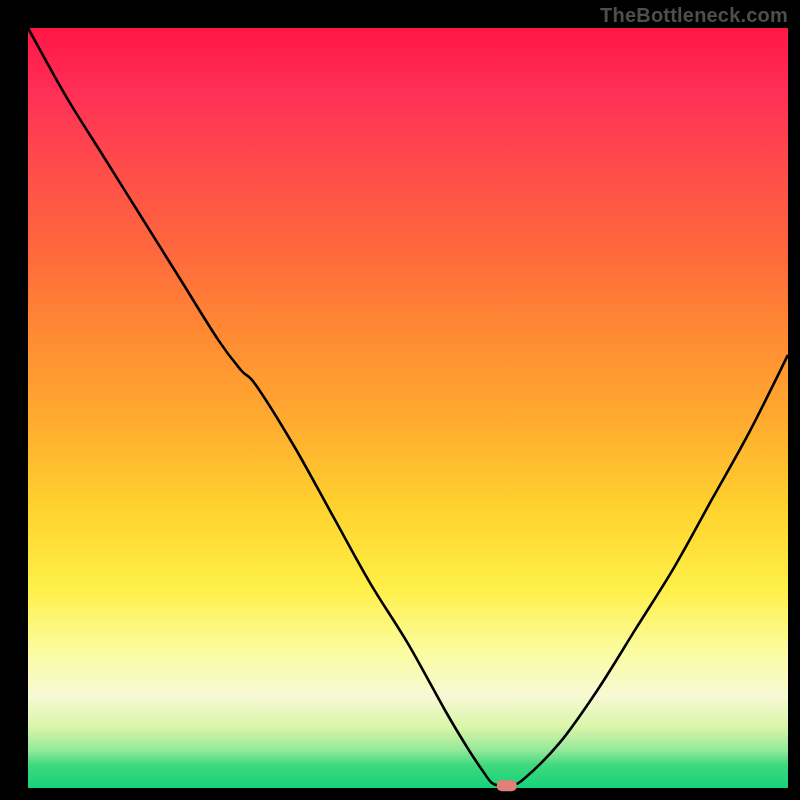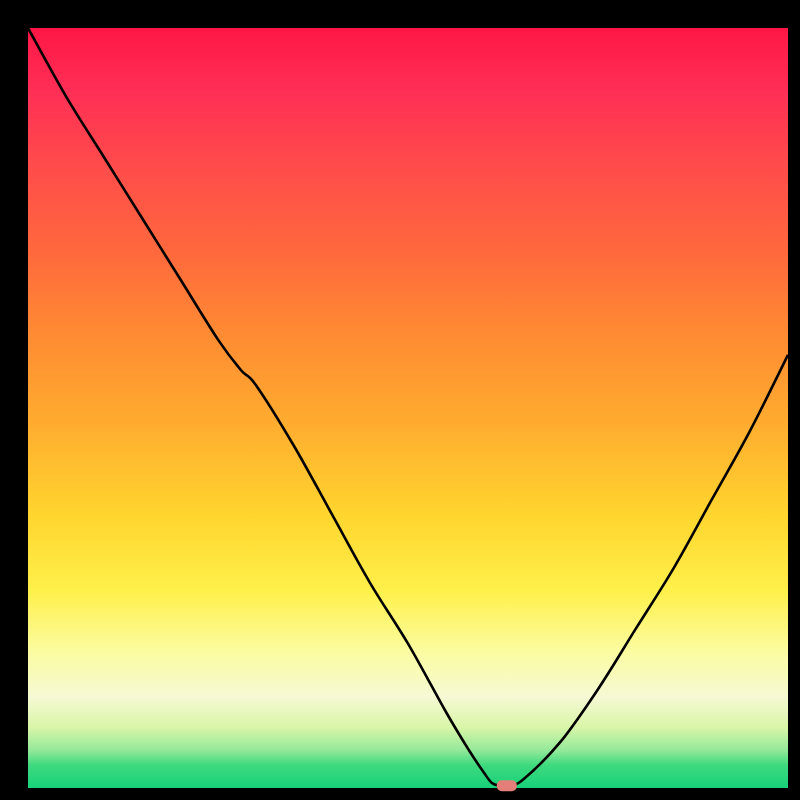--- a/index.html
+++ b/index.html
@@ -58,20 +58,21 @@
   }
   .marker {
     fill: #e37f78;
   }
 </style>
 </head>
 <body>
 
 <div class="container">
 
+  <div class="watermark">TheBottleneck.com</div>
 
   <div class="plot-area"></div>
 
   <svg class="curve-svg" viewBox="0 0 760 760" preserveAspectRatio="none">
     <path id="curve-path" fill="none" stroke="#000" stroke-width="2.6" d="M 0.00 0.00 C 6.33 11.40, 25.33 46.87, 38.00 68.40 C 50.67 89.93, 63.33 108.93, 76.00 129.20 C 88.67 149.47, 101.33 169.73, 114.00 190.00 C 126.67 210.27, 139.33 230.53, 152.00 250.80 C 164.67 271.07, 179.87 296.40, 190.00 311.60 C 200.13 326.80, 206.47 334.40, 212.80 342.00 C 219.13 349.60, 219.13 344.53, 228.00 357.20 C 236.87 369.87, 253.33 396.47, 266.00 418.00 C 278.67 439.53, 291.33 463.60, 304.00 486.40 C 316.67 509.20, 329.33 533.27, 342.00 554.80 C 354.67 576.33, 367.33 594.07, 380.00 615.60 C 392.67 637.13, 407.87 666.27, 418.00 684.00 C 428.13 701.73, 434.47 711.87, 440.80 722.00 C 447.13 732.13, 452.20 739.35, 456.00 744.80 C 459.80 750.25, 461.07 752.53, 463.60 754.68 C 466.13 756.83, 468.67 757.21, 471.20 757.72 C 473.73 758.23, 475.00 758.61, 478.80 757.72 C 482.60 756.83, 485.13 759.62, 494.00 752.40 C 502.87 745.18, 519.33 729.60, 532.00 714.40 C 544.67 699.20, 557.33 680.20, 570.00 661.20 C 582.67 642.20, 595.33 620.67, 608.00 600.40 C 620.67 580.13, 633.33 561.13, 646.00 539.60 C 658.67 518.07, 671.33 494.00, 684.00 471.20 C 696.67 448.40, 709.33 426.87, 722.00 402.80 C 734.67 378.73, 753.67 339.47, 760.00 326.80"></path>
     <rect id="marker-rect" class="marker" rx="5" ry="5" width="20" height="11" x="468.80" y="752.22"></rect>
   </svg>
 
 </div>
 

